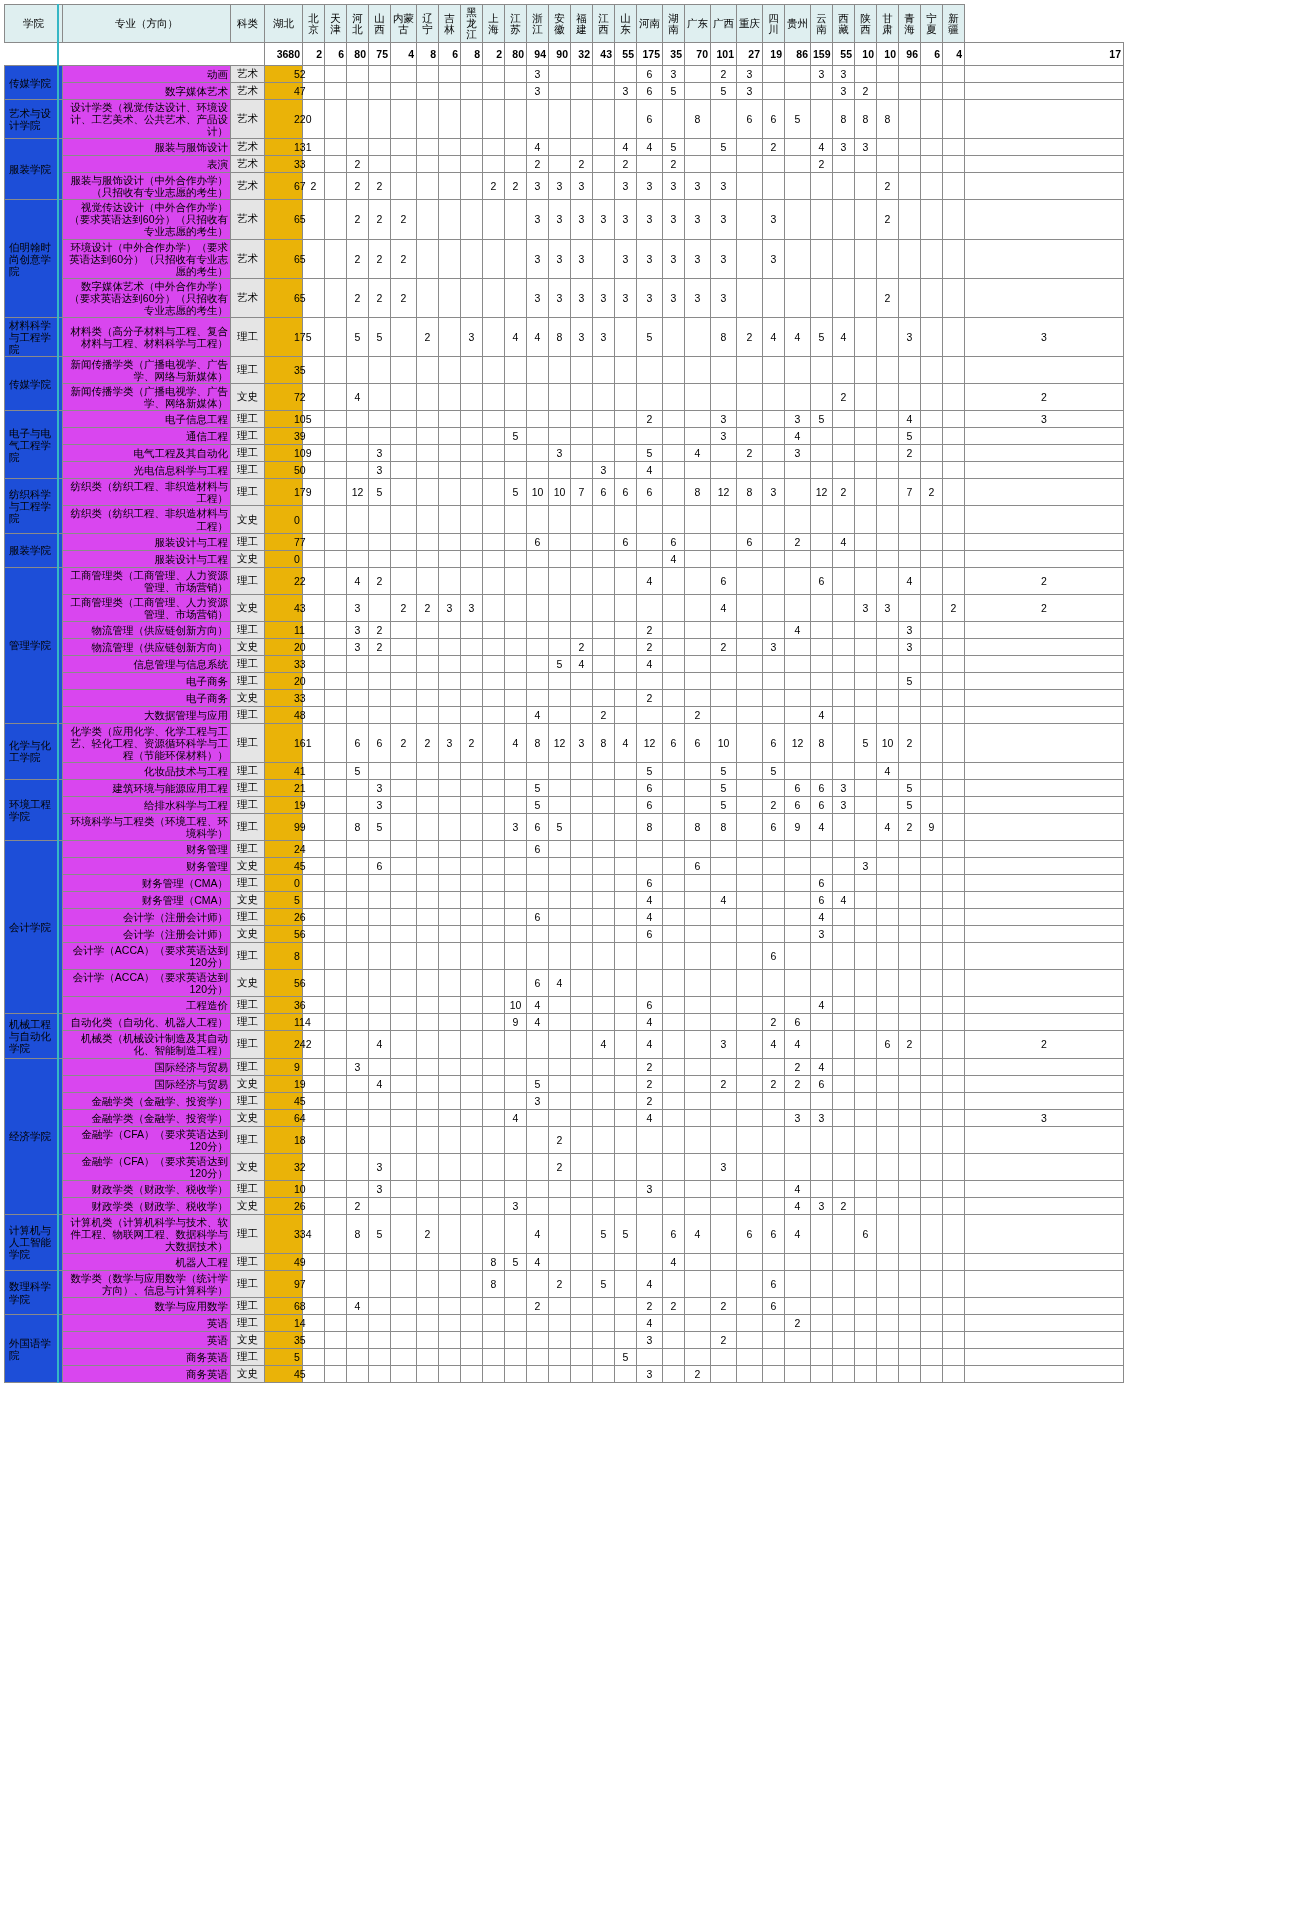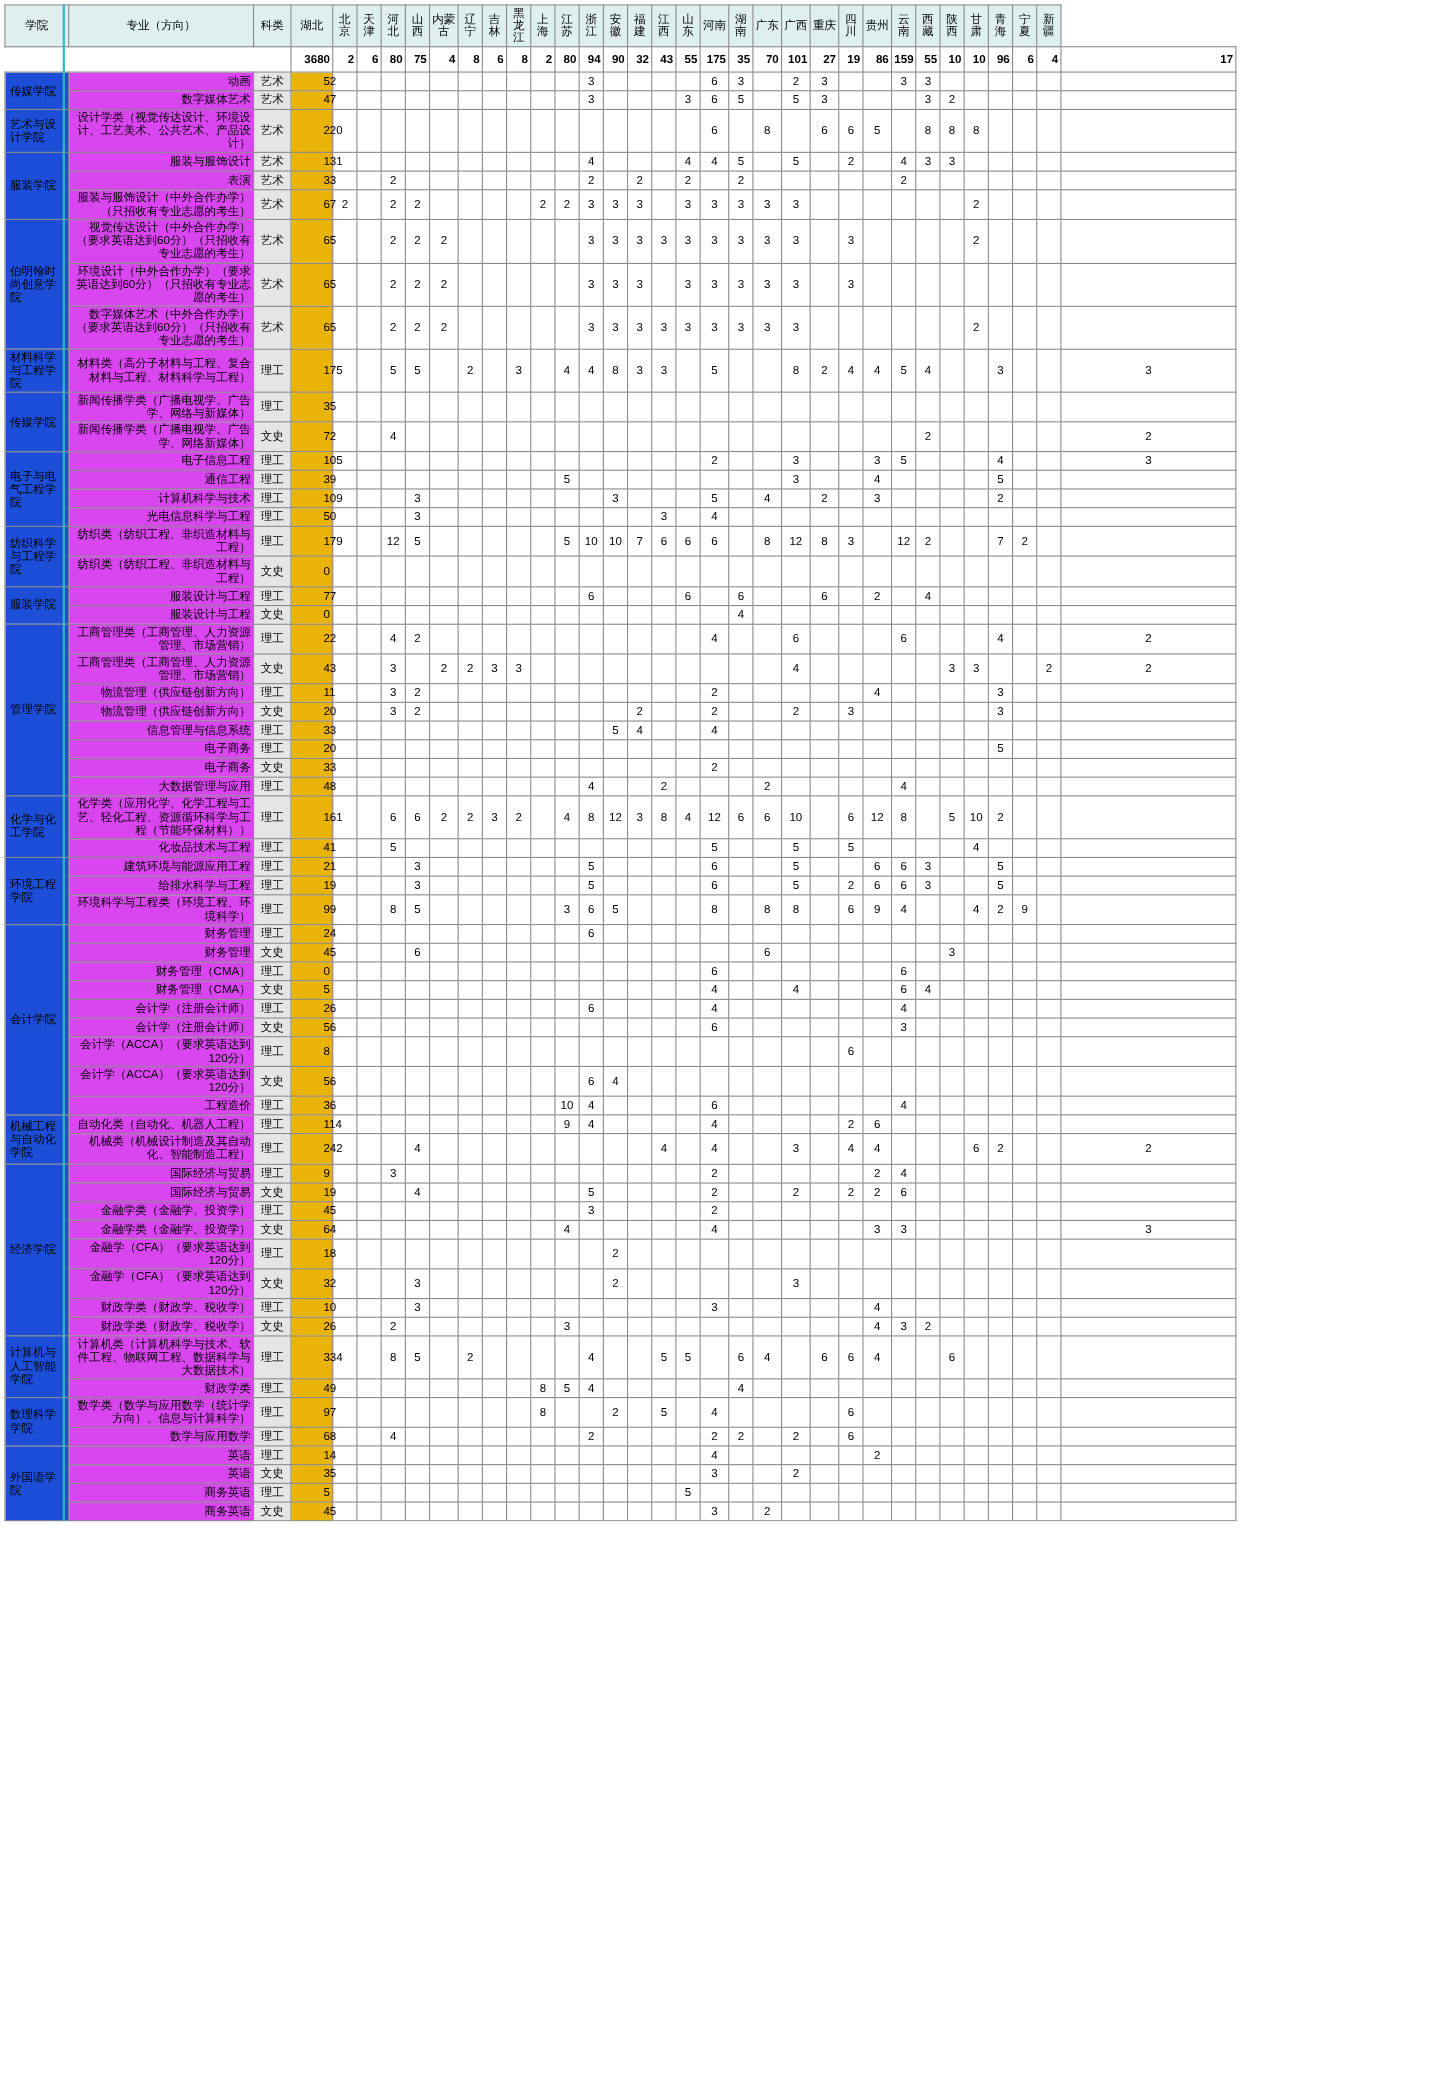--- a/index.html
+++ b/index.html
@@ -623,21 +623,21 @@
           <td class="num"></td>
           <td class="num"></td>
           <td class="num"></td>
           <td class="num"></td>
           <td class="num">5</td>
           <td class="num"></td>
           <td class="num"></td>
           <td class="num"></td>
         </tr>
         <tr>
-          <td class="major">计算机科学与技术</td>
+          <td class="major">电气工程及其自动化</td>
           <td class="kelei">理工</td>
           <td class="hubei">109</td>
           <td class="num"></td>
           <td class="num"></td>
           <td class="num"></td>
           <td class="num">3</td>
           <td class="num"></td>
           <td class="num"></td>
           <td class="num"></td>
           <td class="num"></td>
@@ -1997,21 +1997,21 @@
           <td class="num"></td>
           <td class="num"></td>
           <td class="num">6</td>
           <td class="num"></td>
           <td class="num"></td>
           <td class="num"></td>
           <td class="num"></td>
           <td class="num"></td>
         </tr>
         <tr>
-          <td class="major">财政学类</td>
+          <td class="major">机器人工程</td>
           <td class="kelei">理工</td>
           <td class="hubei">49</td>
           <td class="num"></td>
           <td class="num"></td>
           <td class="num"></td>
           <td class="num"></td>
           <td class="num"></td>
           <td class="num"></td>
           <td class="num"></td>
           <td class="num"></td>

